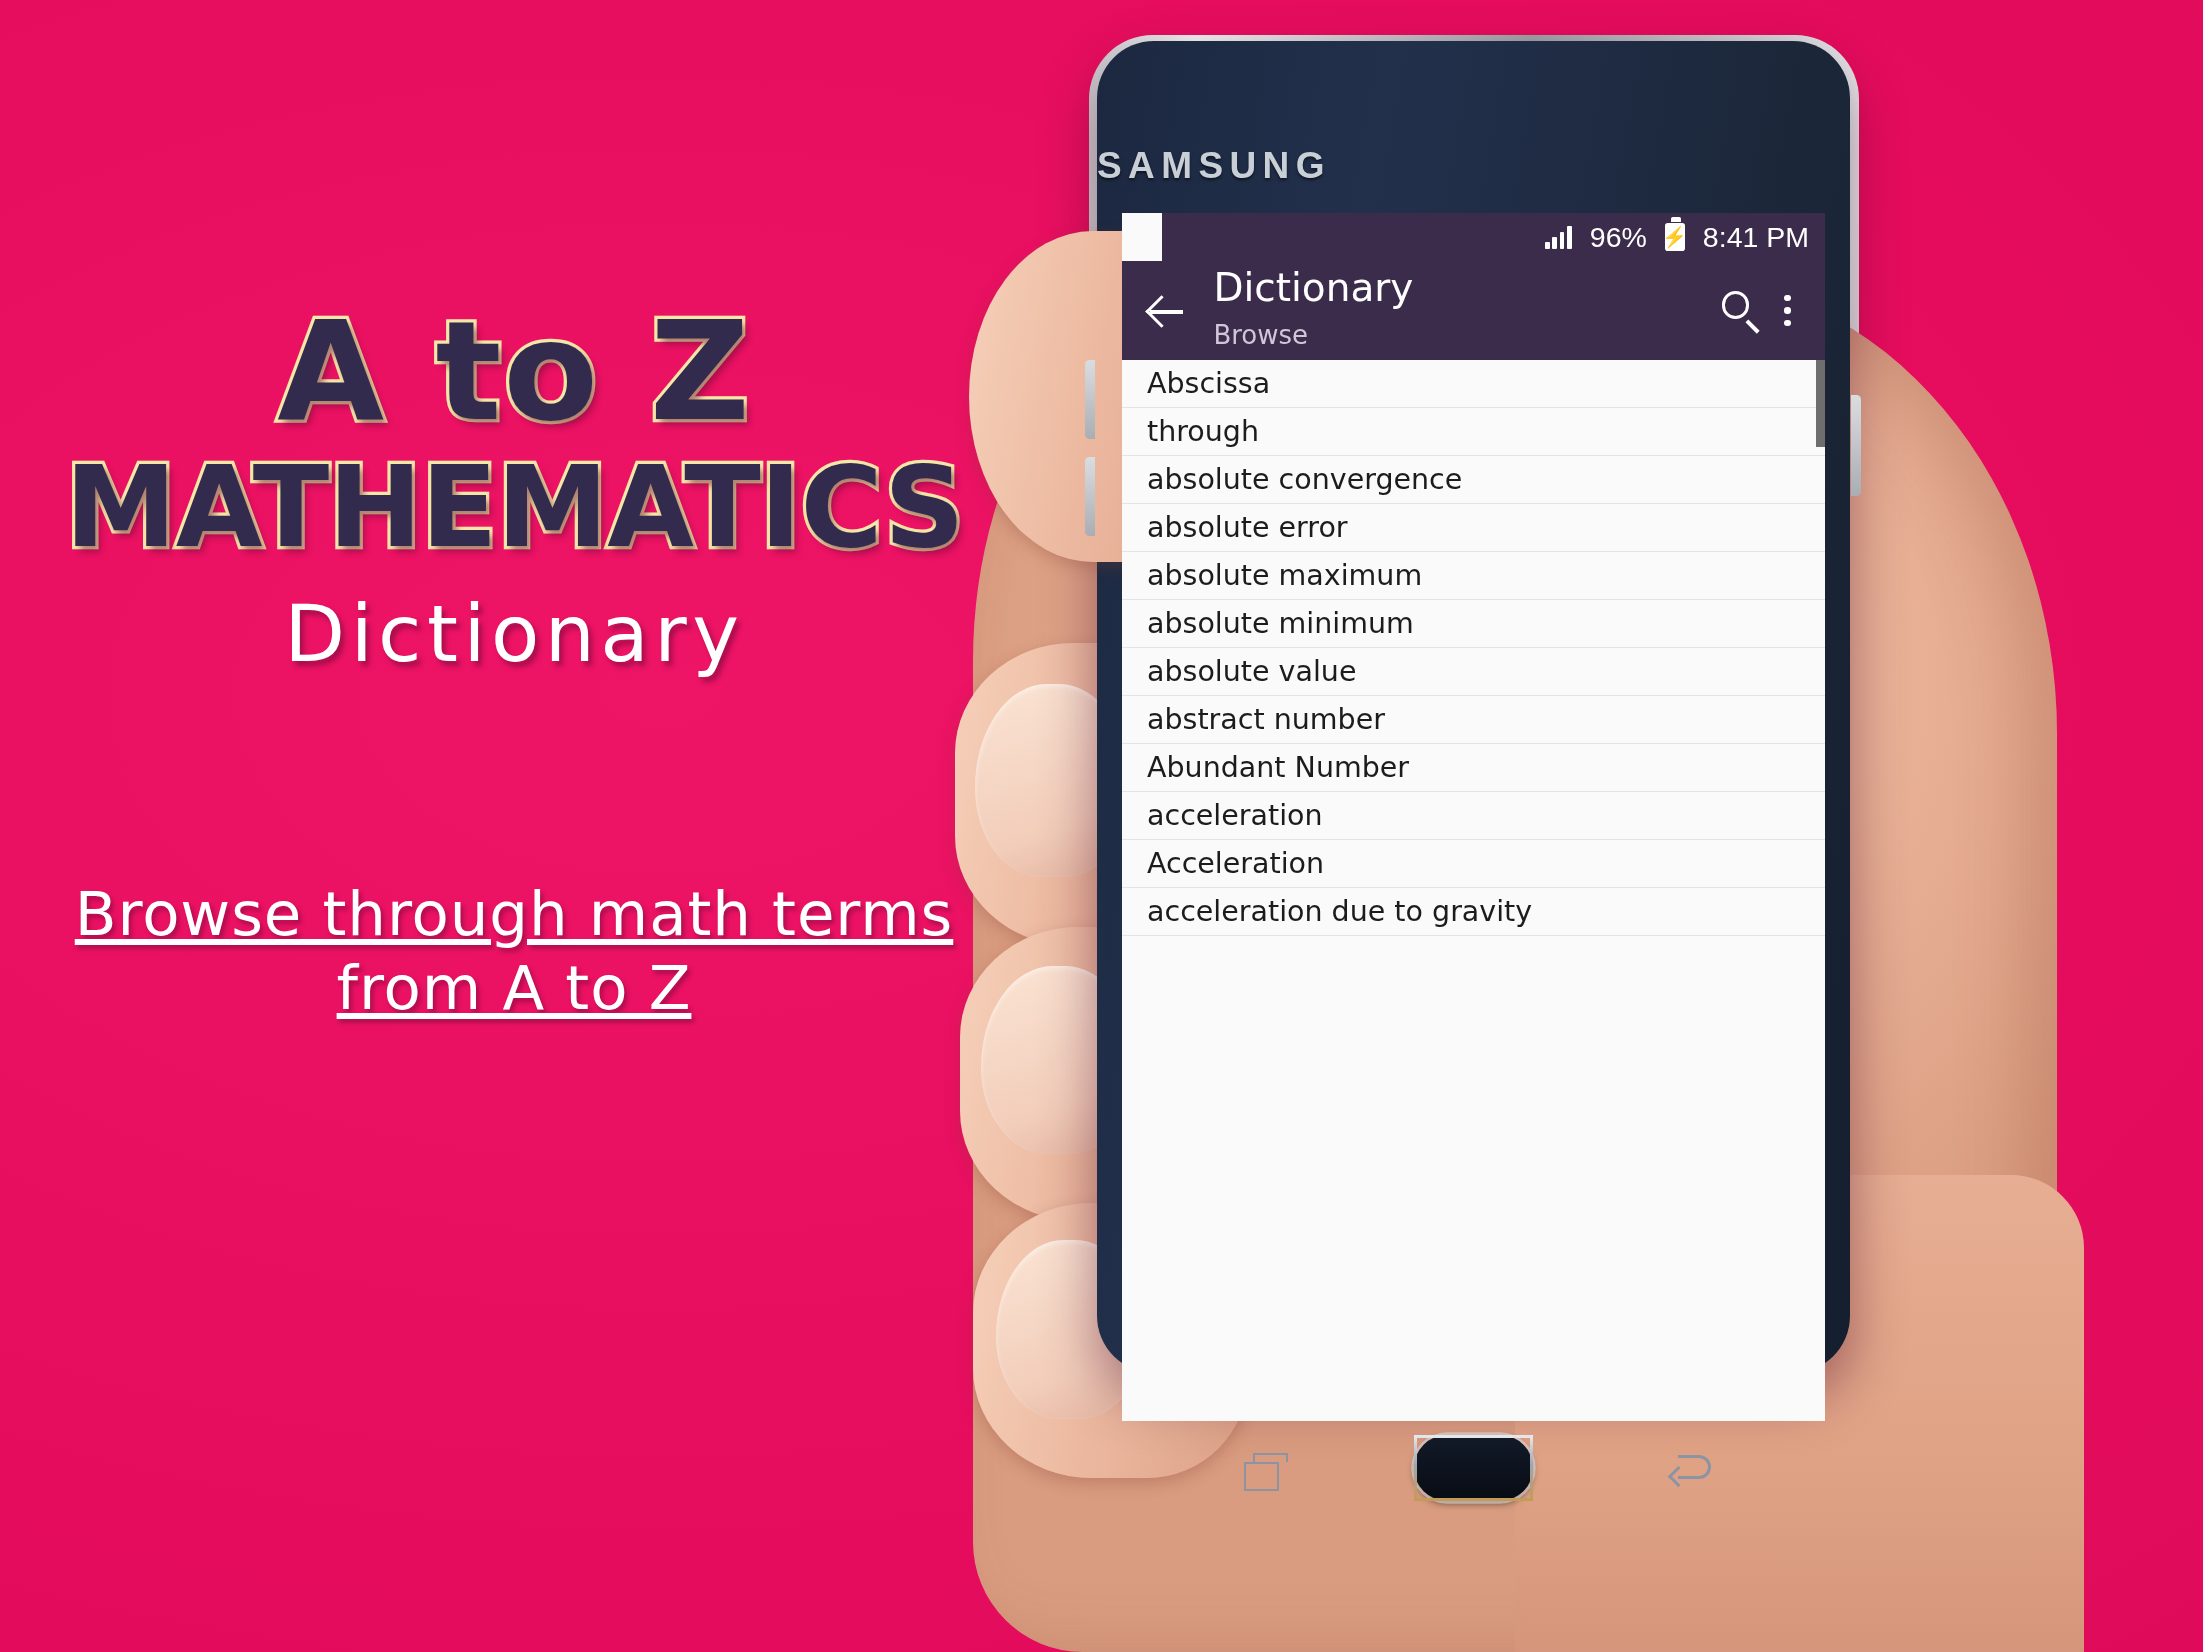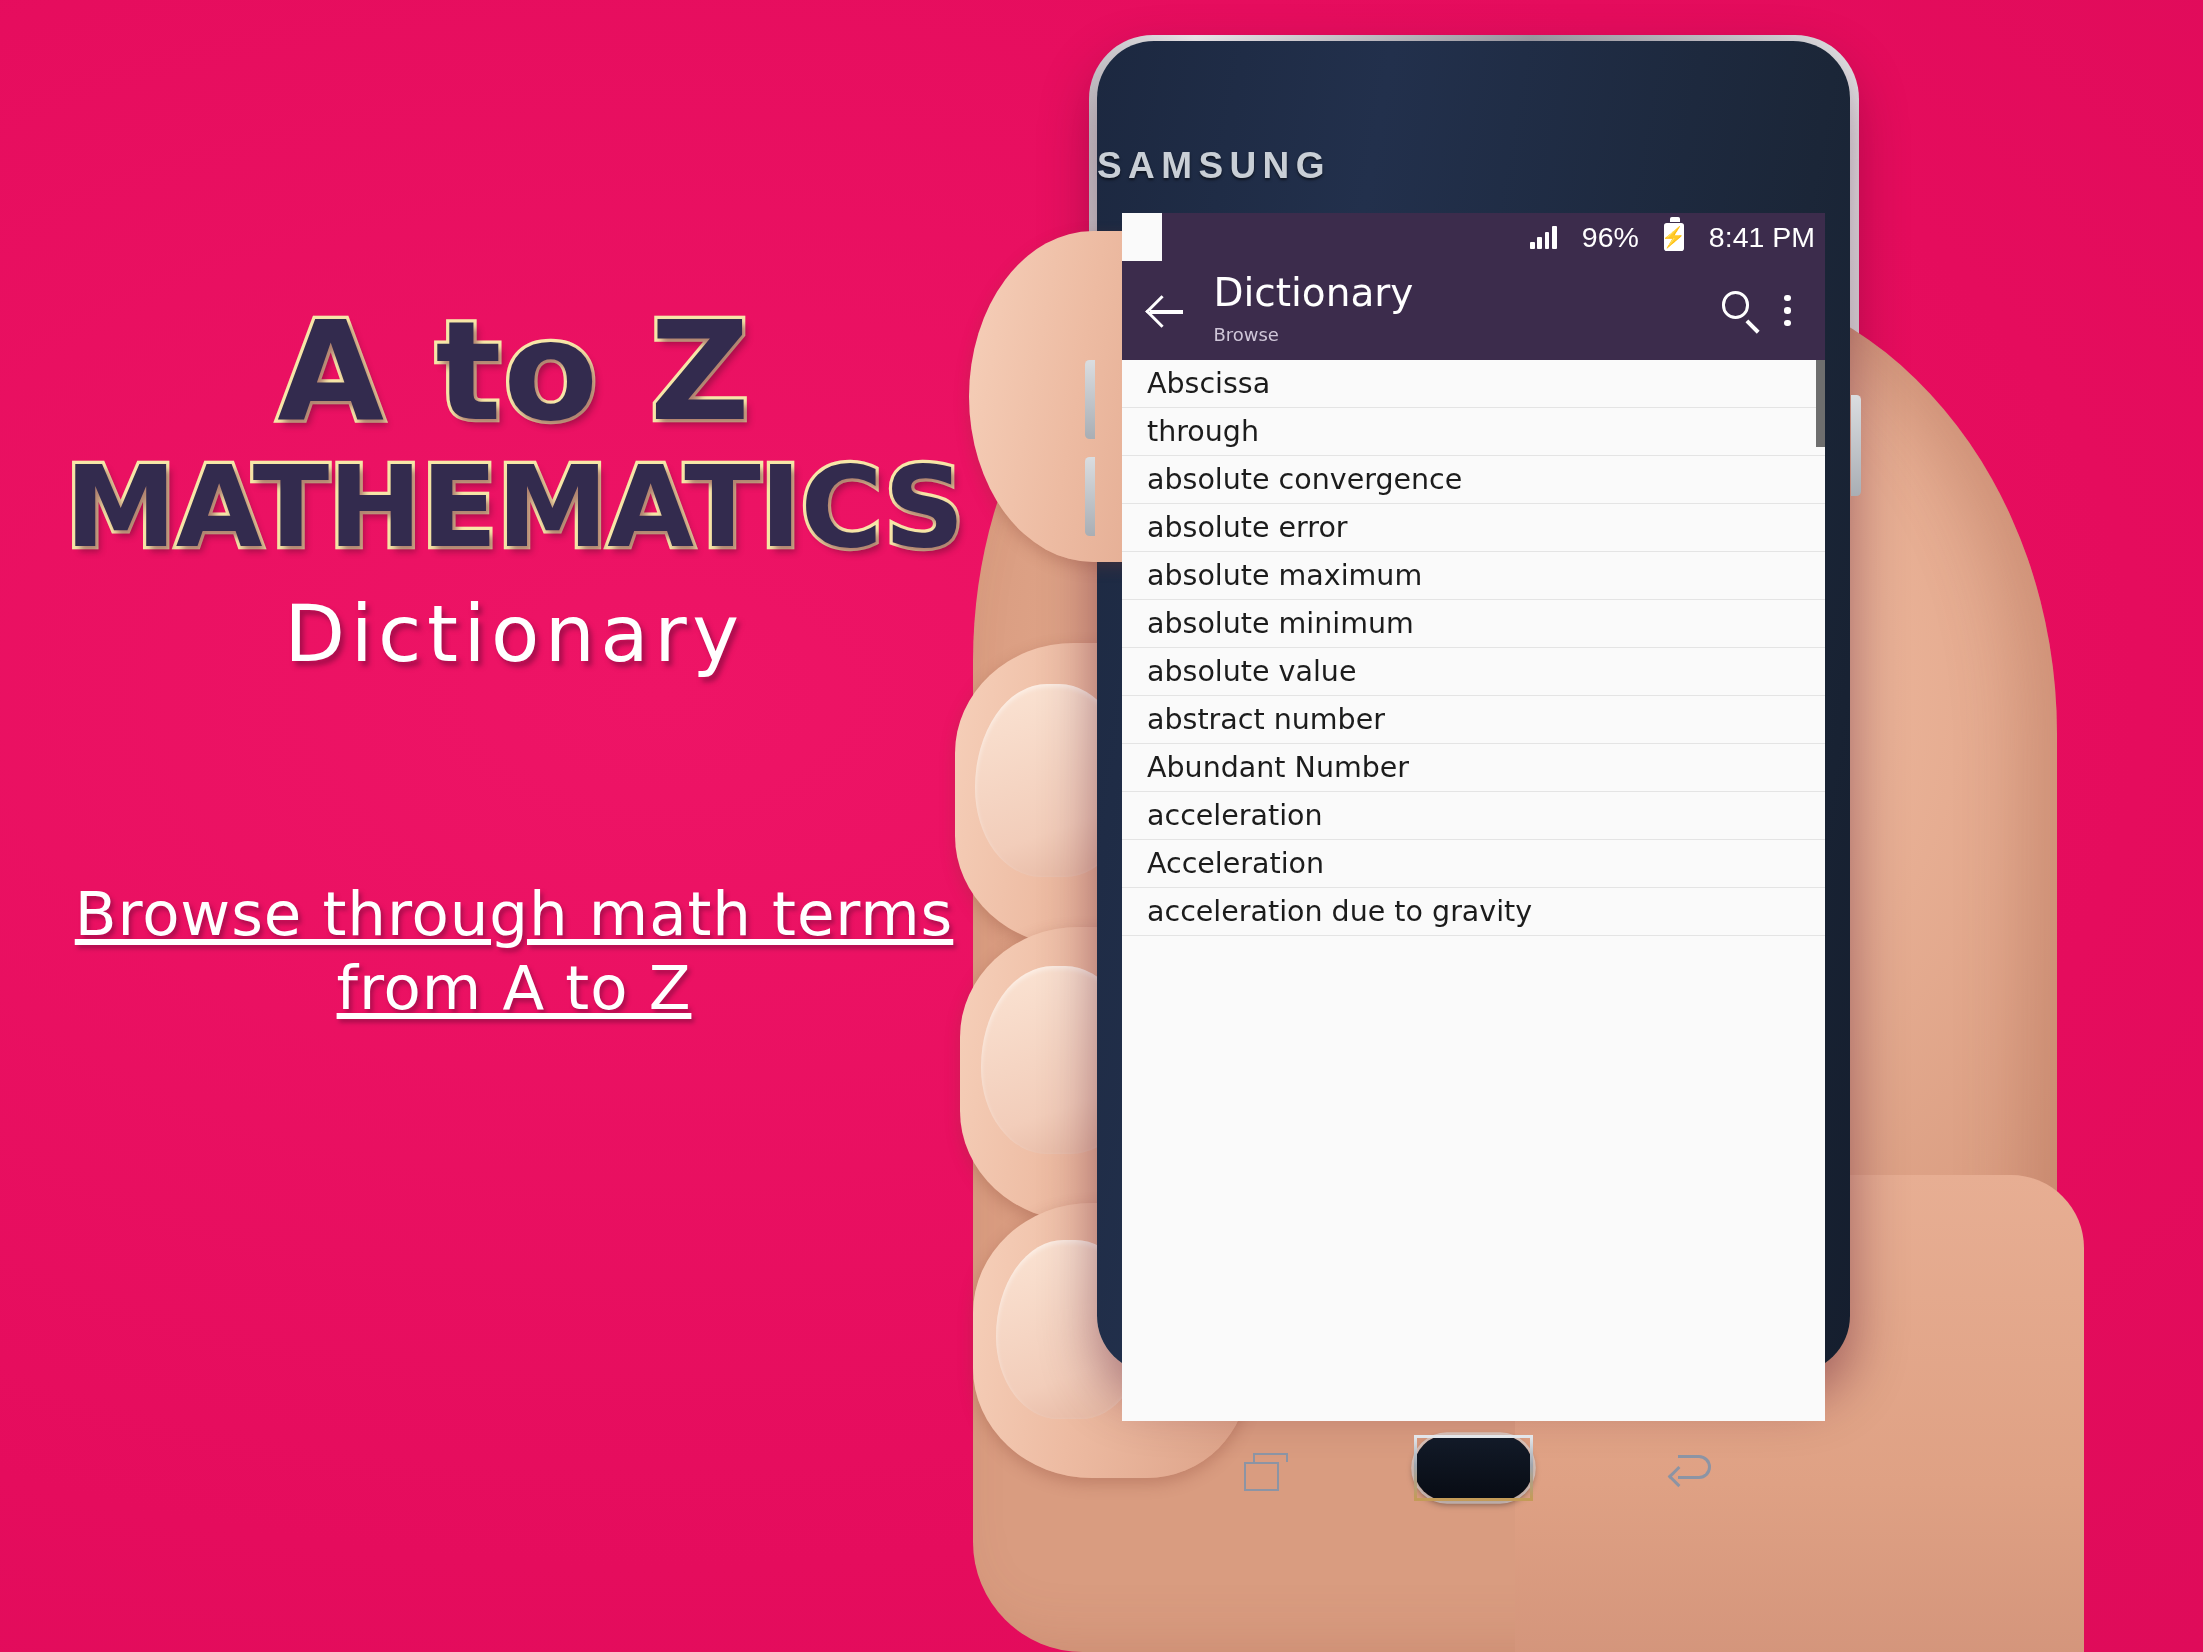--- a/index.html
+++ b/index.html
@@ -98,21 +98,21 @@
     font-family:"Liberation Sans", sans-serif;
     text-shadow: 0 1.8px 2.8px rgba(0,0,0,.55); }
 
   
   #screen {
     position:absolute; left:1122px; top:213px; width:703px; height:1208px;
     background:#FAFAFA; overflow:hidden;
   }
   #statusbar {
     height:48px; background:#3C2C4C; display:flex; align-items:center;
-    justify-content:flex-end; padding-right:10px; gap:25px;
+    justify-content:flex-end; padding-right:16px; gap:18px;
     color:#FFFFFF; font-size:28.5px;
     font-family:"Liberation Sans", sans-serif;
     margin-left:40px;
   }
   .sig-bars { display:inline-flex; align-items:flex-end; gap:2.8px; height:24px; }
   .sig-bars i { display:block; width:4.6px; background:#FFF; border-radius:0.9px; }
   .sig-bars i:nth-child(1){height:7.3px;} .sig-bars i:nth-child(2){height:12px;}
   .sig-bars i:nth-child(3){height:17.4px;} .sig-bars i:nth-child(4){height:23px;}
   #battery-pct { letter-spacing:0px; }
   .batt { position:relative; width:20px; height:28.5px; border:2.8px solid #FFF; border-radius:2.8px;
@@ -126,21 +126,21 @@
   #appbar { height:99px; background:#3C2C4C; display:flex; align-items:center;
     padding:0 16.5px 0 18.4px; }
   #back-arrow { width:51px; height:51px; flex:0 0 auto; position:relative; cursor:pointer; }
   #back-arrow::before { content:""; position:absolute; left:9.2px; top:25px; width:33px; height:3.7px;
     background:#FFF; }
   #back-arrow::after { content:""; position:absolute; left:9.2px; top:14.7px; width:20px; height:20px;
     border-left:3.7px solid #FFF; border-bottom:3.7px solid #FFF; transform:rotate(45deg); }
   #appbar-titles { flex:1 1 auto; margin-left:22px; }
   #appbar-title { color:#FFFFFF; font-size:39px; line-height:1.05;
     font-family:"DejaVu Sans", sans-serif; }
-  #appbar-subtitle { color:#CFC6D8; font-size:18px; line-height:1.4; margin-top:8px;
+  #appbar-subtitle { color:#CFC6D8; font-size:26px; line-height:1.4; margin-top:8px;
     font-family:"DejaVu Sans", sans-serif; }
   #search-icon { width:57px; height:57px; position:relative; flex:0 0 auto; cursor:pointer; }
   #search-icon .ring { position:absolute; left:12px; top:9.2px; width:27.5px; height:27.5px;
     border:3.7px solid #FFF; border-radius:50%; }
   #search-icon .stem { position:absolute; left:37px; top:37px; width:15.6px; height:3.7px;
     background:#FFF; transform:rotate(45deg); transform-origin:left center; }
   #overflow-icon { width:42px; height:57px; display:flex; flex-direction:column;
     align-items:center; justify-content:center; gap:6.4px; flex:0 0 auto; cursor:pointer; }
   #overflow-icon span { width:6.4px; height:6.4px; background:#FFF; border-radius:50%; }
 

